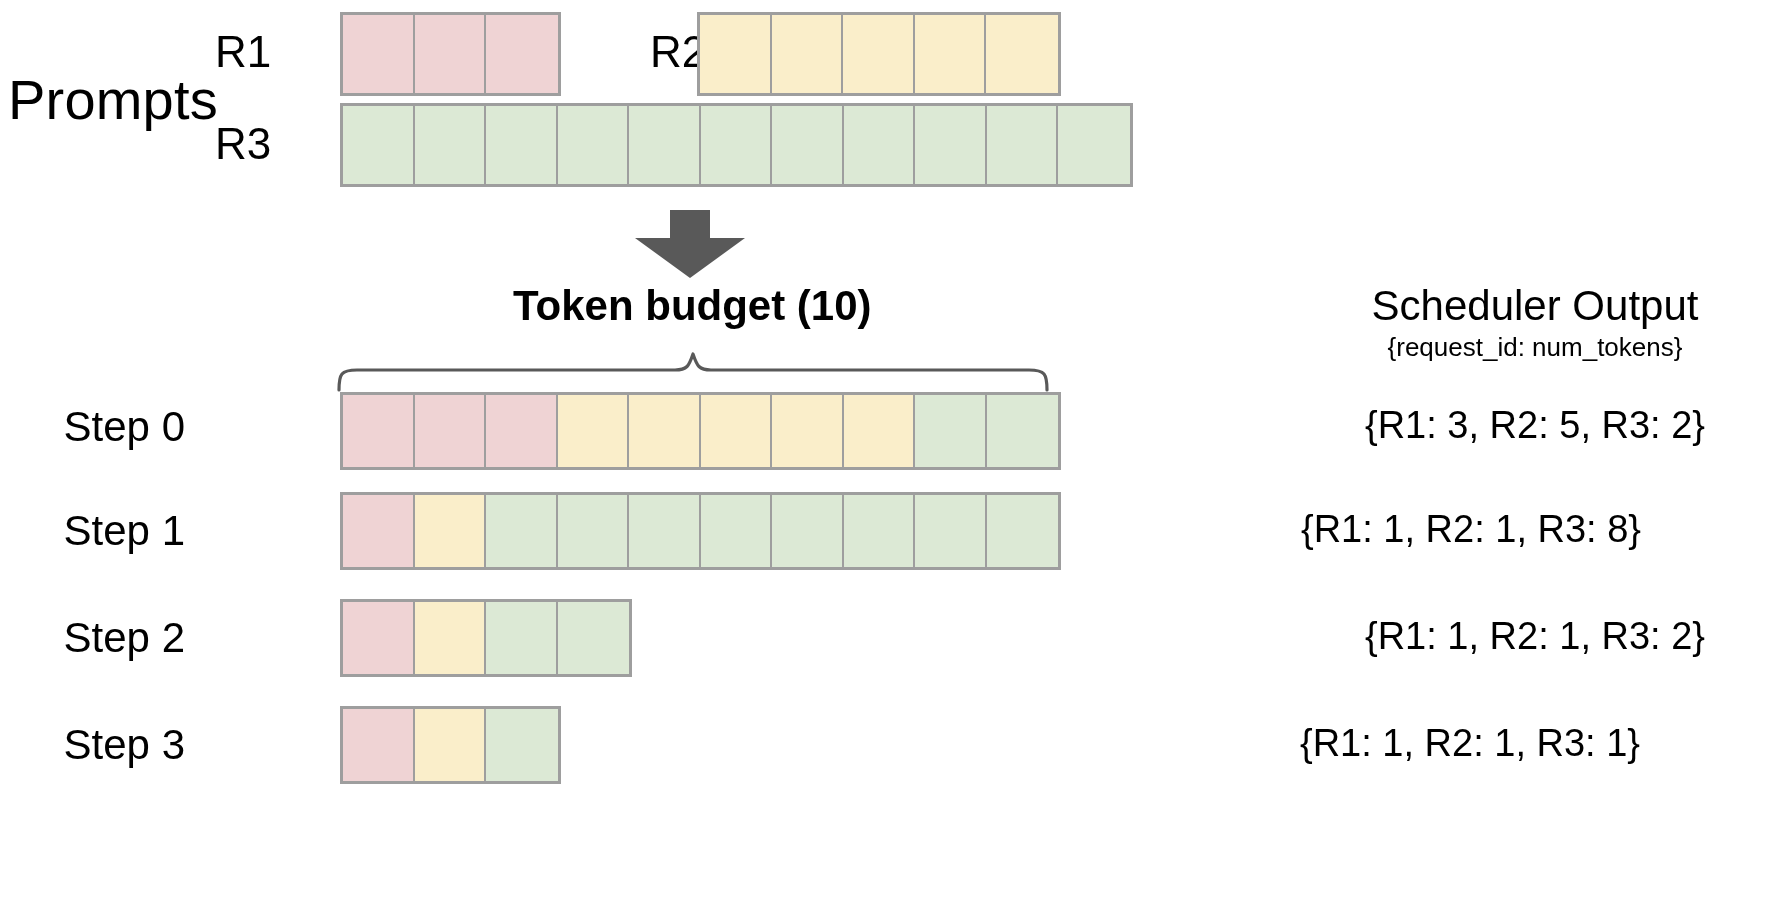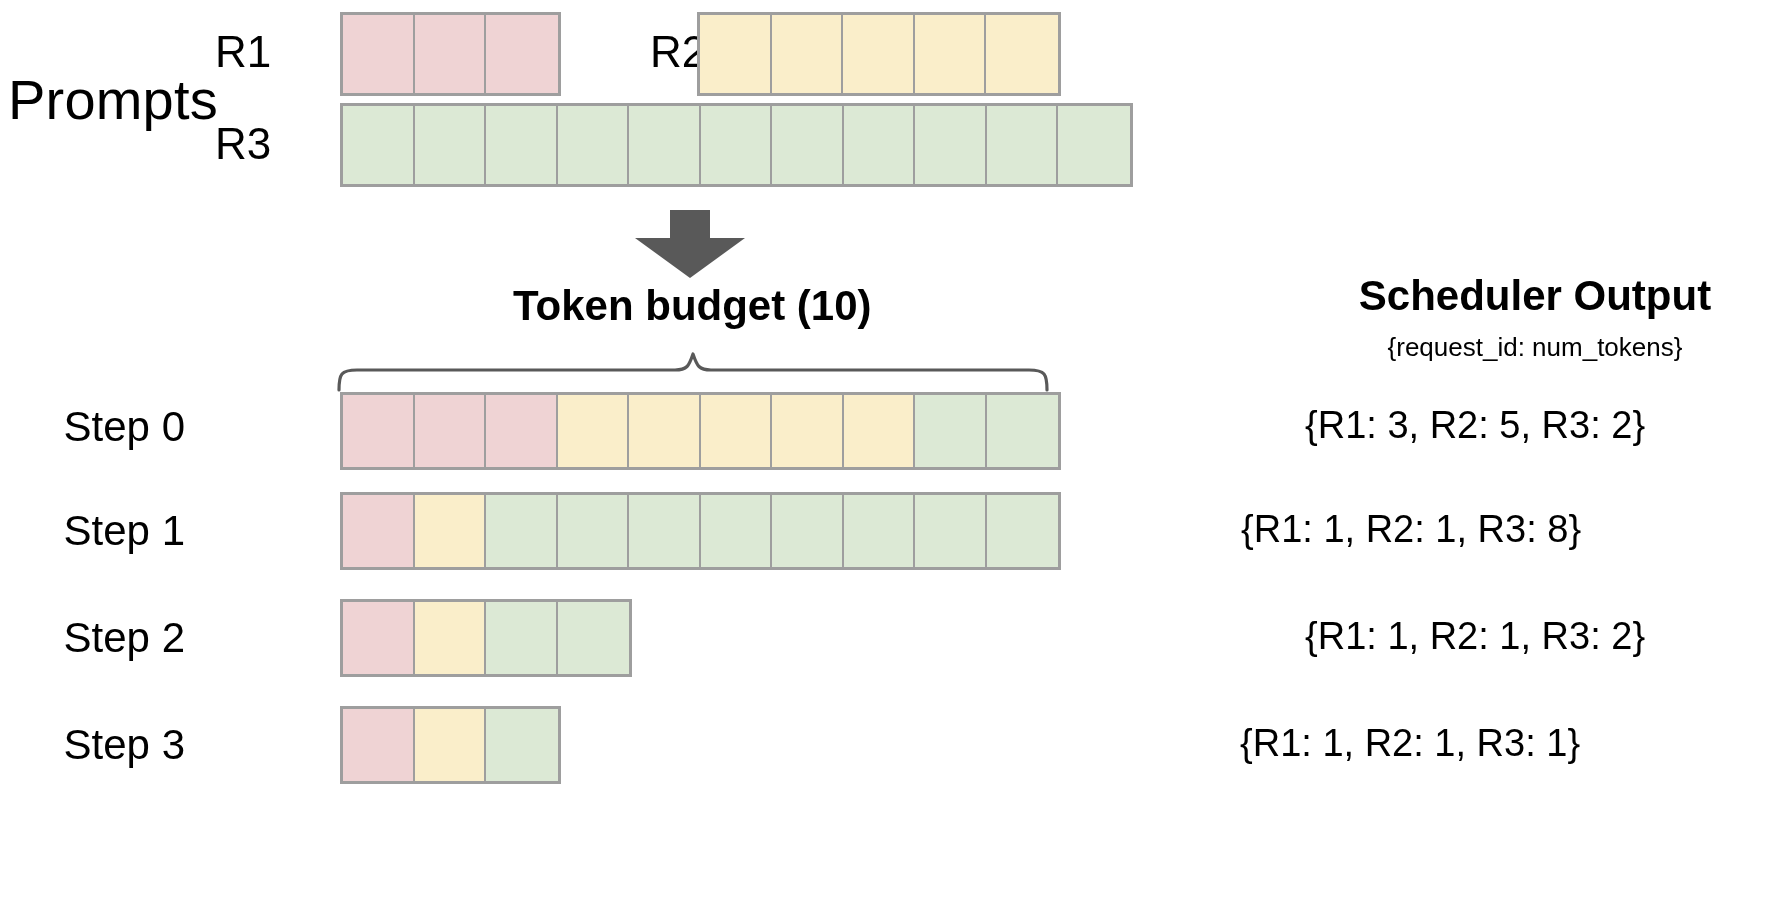--- a/index.html
+++ b/index.html
@@ -55,20 +55,21 @@
     font-size: 26px;
     line-height: 1;
     white-space: nowrap;
     text-align: center;
     width: 460px;
   }
   .out-line {
     font-size: 38px;
     line-height: 1;
     white-space: nowrap;
+    text-align: center;
     width: 460px;
   }
 
   
   .token-row {
     display: flex;
     flex-direction: row;
     border: 3px solid #9e9e9e;
     box-sizing: content-box;
     background: #ffffff;
@@ -141,21 +142,21 @@
 
 <div class="abs title-budget" style="left:513px; top:285px;font-weight:bold;">Token  budget (10)</div>
 
 <div class="abs brace-wrap">
   <svg width="716" height="40" viewBox="0 0 716 40" aria-hidden="true">
     <path d="M4,38 C4,22 6,18 22,18 L340,18 C352,18 354,14 358,2
              C362,14 364,18 376,18 L694,18 C710,18 712,22 712,38" fill="none" stroke="#595959" stroke-width="3.2" stroke-linecap="round" stroke-linejoin="round"></path>
   </svg>
 </div>
 
-<div class="abs title-sched" style="left:1305px; top:275px;font-weight:bold;">Scheduler Output</div>
+<div class="abs title-sched" style="left:1305px; top:285px;">Scheduler Output</div>
 <div class="abs subtitle-sched" style="left:1305px; top:334px;">{request_id: num_tokens}</div>
 
 <div class="abs lbl-step" style="left:-35px; top:406px;">Step 0</div>
 <div class="abs" id="step-row-0" style="left:340px; top:392px;">
     <div class="token-row" style="height: 72px;">
       <div class="cell c-r1" style="width: 71.5px; height: 72px;"></div>
       <div class="cell c-r1" style="width: 71.5px; height: 72px;"></div>
       <div class="cell c-r1" style="width: 71.5px; height: 72px;"></div>
       <div class="cell c-r2" style="width: 71.5px; height: 72px;"></div>
       <div class="cell c-r2" style="width: 71.5px; height: 72px;"></div>

